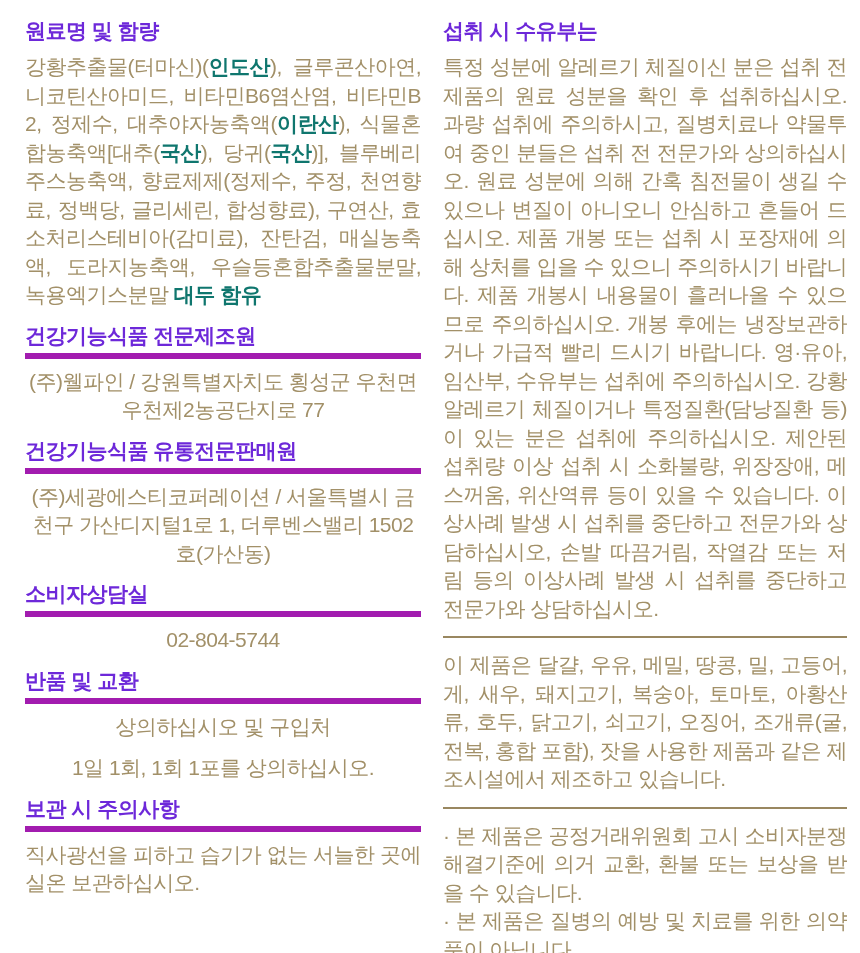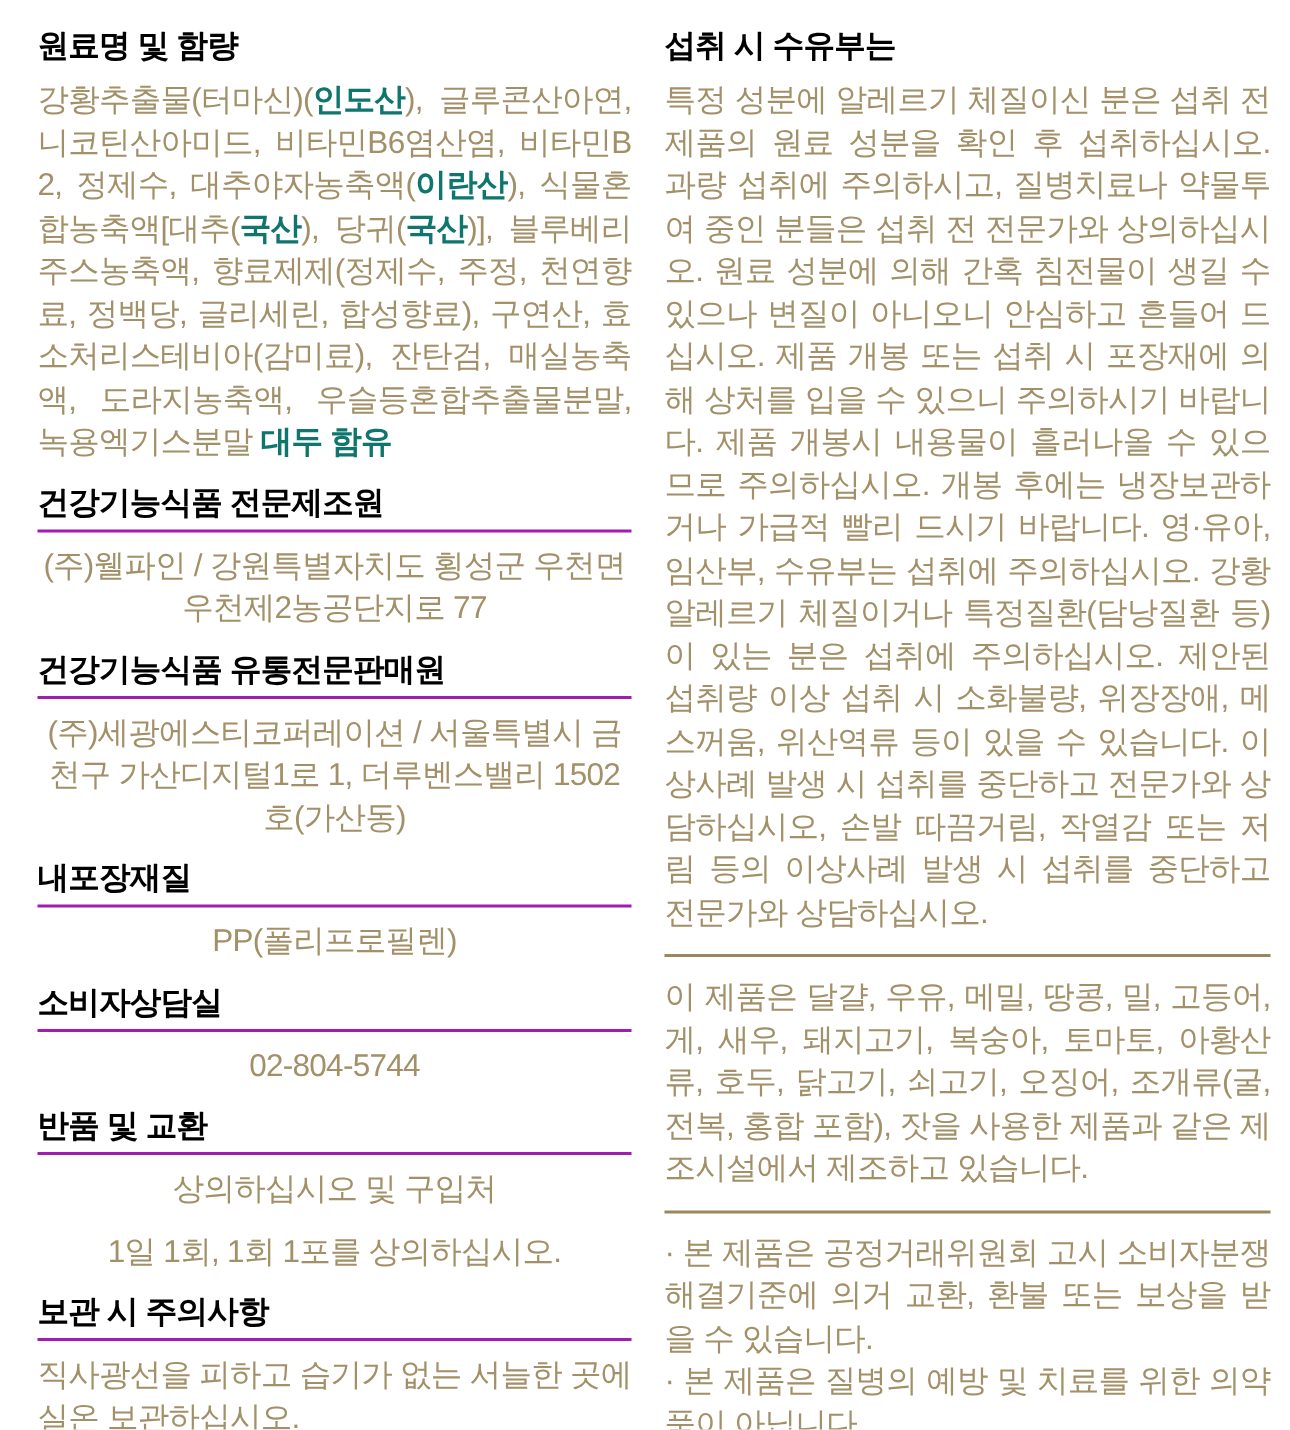--- a/index.html
+++ b/index.html
@@ -23,26 +23,26 @@
   .col {
     box-sizing: border-box;
   }
   .col-left  { width: 397px; }
   .col-right { width: 405px; }
 
   .heading {
     font-size: 21px;
     line-height: 25px;
     font-weight: 700;
-    color: #000000;
+    color: #6d28d9;
     margin: 0 0 10px 0;
     letter-spacing: -0.5px;
   }
   .heading.ruled {
-    border-bottom: 2px solid #a21caf;
+    border-bottom: 6px solid #a21caf;
     padding-bottom: 5px;
     margin-bottom: 9px;
   }
   .para, .body-text {
     font-size: 21px;
     line-height: 28.5px;
     color: #a29068;
     margin: 0 0 13px 0;
     text-align: justify;
     word-break: break-all;
@@ -75,24 +75,20 @@
     <div class="section">
       <h2 class="heading ruled">건강기능식품 전문제조원</h2>
       <p class="body-text">(주)웰파인 / 강원특별자치도 횡성군 우천면 우천제2농공단지로 77</p>
     </div>
 
     <div class="section">
       <h2 class="heading ruled">건강기능식품 유통전문판매원</h2>
       <p class="body-text">(주)세광에스티코퍼레이션 / 서울특별시 금천구 가산디지털1로 1, 더루벤스밸리 1502호(가산동)</p>
     </div>
 
-    <div class="section">
-      <h2 class="heading ruled">내포장재질</h2>
-      <p class="body-text">PP(폴리프로필렌)</p>
-    </div>
 
     <div class="section">
       <h2 class="heading ruled">소비자상담실</h2>
       <p class="body-text">02-804-5744</p>
     </div>
 
     <div class="section">
       <h2 class="heading ruled">반품 및 교환</h2>
       <p class="body-text">상의하십시오 및 구입처</p>
     </div>

